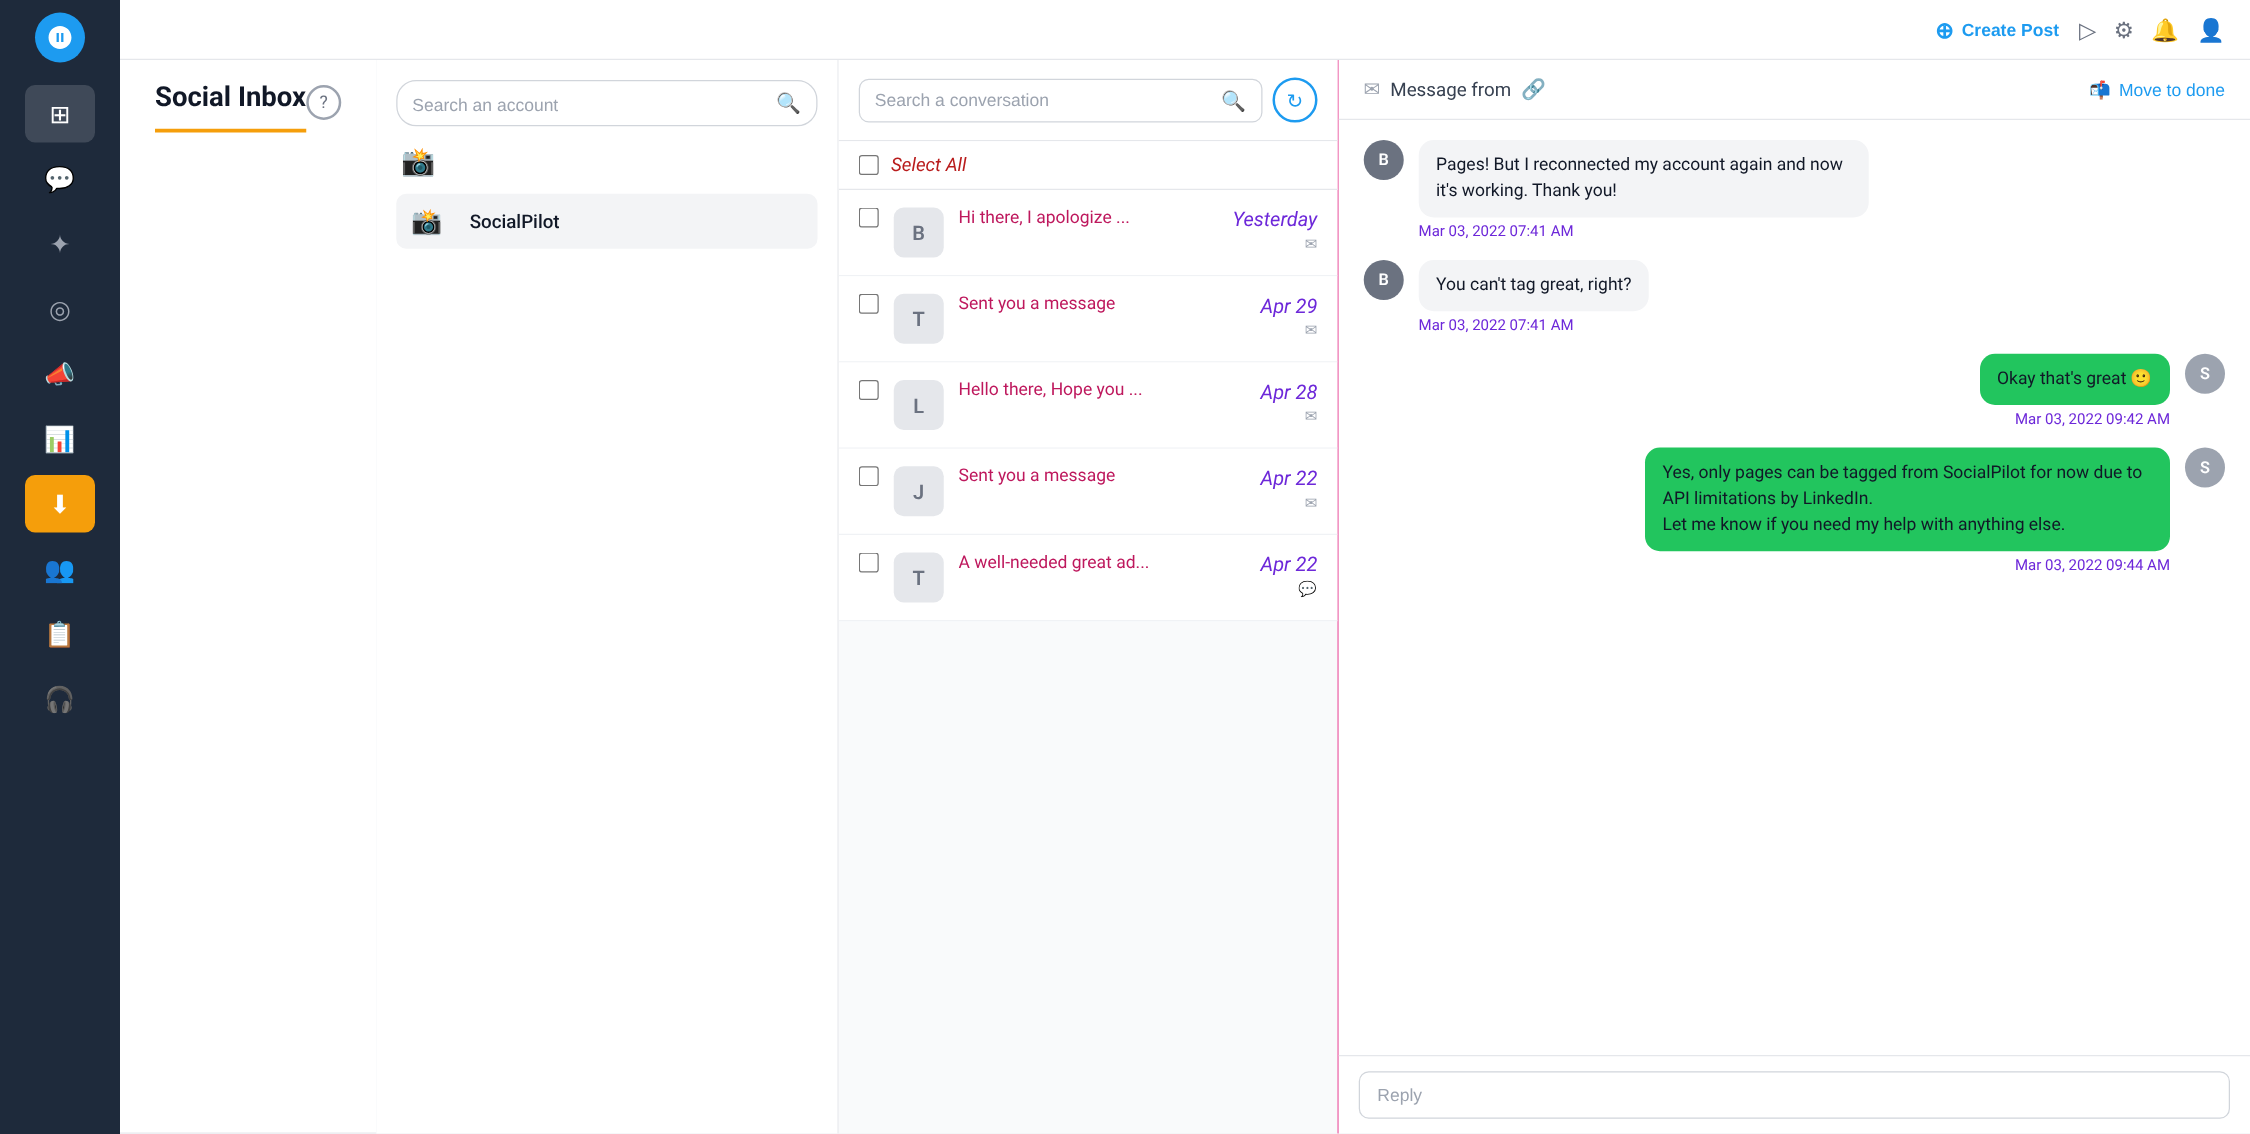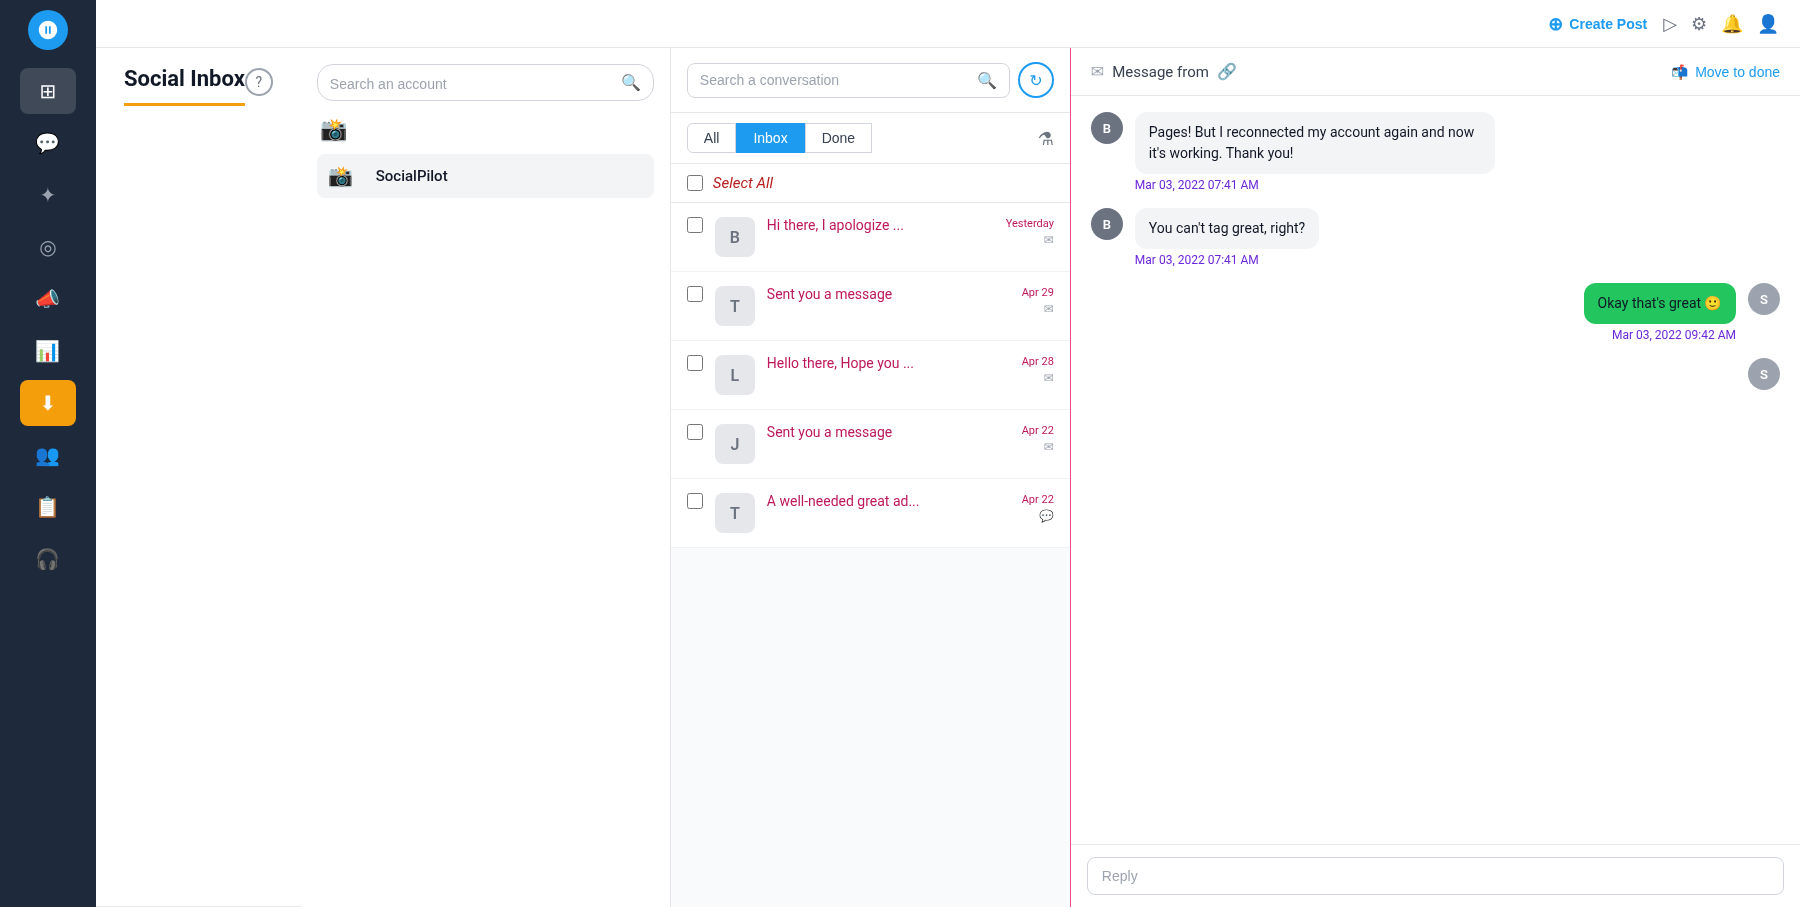--- a/index.html
+++ b/index.html
@@ -211,21 +211,21 @@
       width: 40px; height: 40px;
       border-radius: 8px;
       background: #e5e7eb;
       display: flex; align-items: center; justify-content: center;
       font-size: 16px; font-weight: 600; color: #6b7280;
       flex-shrink: 0;
     }
     .conv-body { flex: 1; min-width: 0; }
     .conv-preview { font-size: 14px; color: #be185d; white-space: nowrap; overflow: hidden; text-overflow: ellipsis; }
     .conv-meta { text-align: right; }
-    .conv-date { font-size: 11px; color: #be185d; }
+    .conv-date { font-size: 16px; color: #6d28d9; font-style: italic; }
     .conv-icon { font-size: 12px; color: #9ca3af; margin-top: 3px; }
 
     
     .message-panel {
       flex: 1;
       display: flex;
       flex-direction: column;
       background: #fff;
     }
     .msg-header {
@@ -376,26 +376,20 @@
       <div class="conv-header">
         <div class="conv-search">
           <input type="text" placeholder="Search a conversation" style="">
           <span style="color:#9ca3af;">🔍</span>
         </div>
         <div class="refresh-btn">
           <span>↻</span>
         </div>
       </div>
 
-      <div class="conv-tabs">
-        <button class="conv-tab">All</button>
-        <button class="conv-tab active">Inbox</button>
-        <button class="conv-tab">Done</button>
-        <span class="filter-btn">⚗</span>
-      </div>
 
       <div class="select-all-row">
         <input type="checkbox" style="">
         <span class="select-all-label">Select All</span>
       </div>
 
       <div class="conv-list">
 
         <div class="conv-item">
           <input type="checkbox" style="">
@@ -501,20 +495,27 @@
           <div class="msg-bubble-col" style="align-items:flex-end;">
             <div class="msg-bubble outgoing">
               <p>Okay that's great 🙂</p>
             </div>
             <div class="msg-time">Mar 03, 2022 09:42 AM</div>
           </div>
           <div class="msg-sender-avatar">S</div>
         </div>
 
         <div class="msg-bubble-row outgoing">
+          <div class="msg-bubble-col" style="align-items:flex-end;">
+            <div class="msg-bubble outgoing" style="max-width:420px;">
+              <p style="white-space:pre-line;">Yes, only pages can be tagged from SocialPilot for now due to API limitations by LinkedIn.
+Let me know if you need my help with anything else.</p>
+            </div>
+            <div class="msg-time">Mar 03, 2022 09:44 AM</div>
+          </div>
           <div class="msg-sender-avatar">S</div>
         </div>
 
       </div>
 
       <div class="msg-reply">
         <input type="text" placeholder="Reply" style="">
       </div>
     </div>
 

